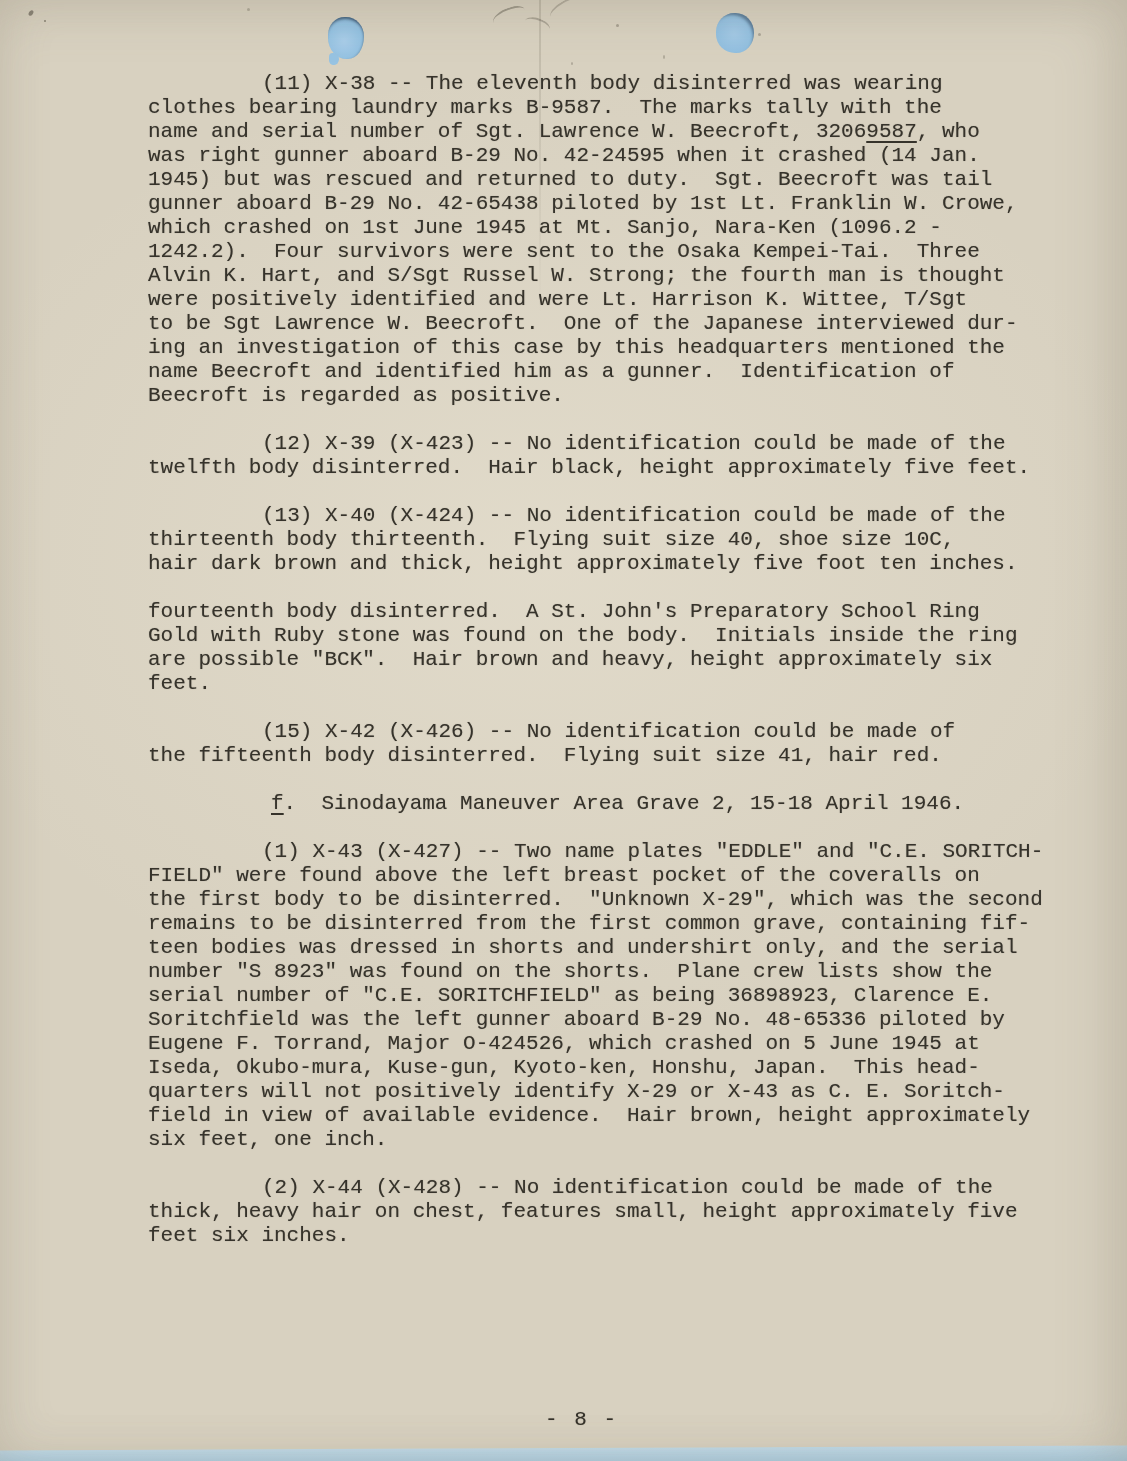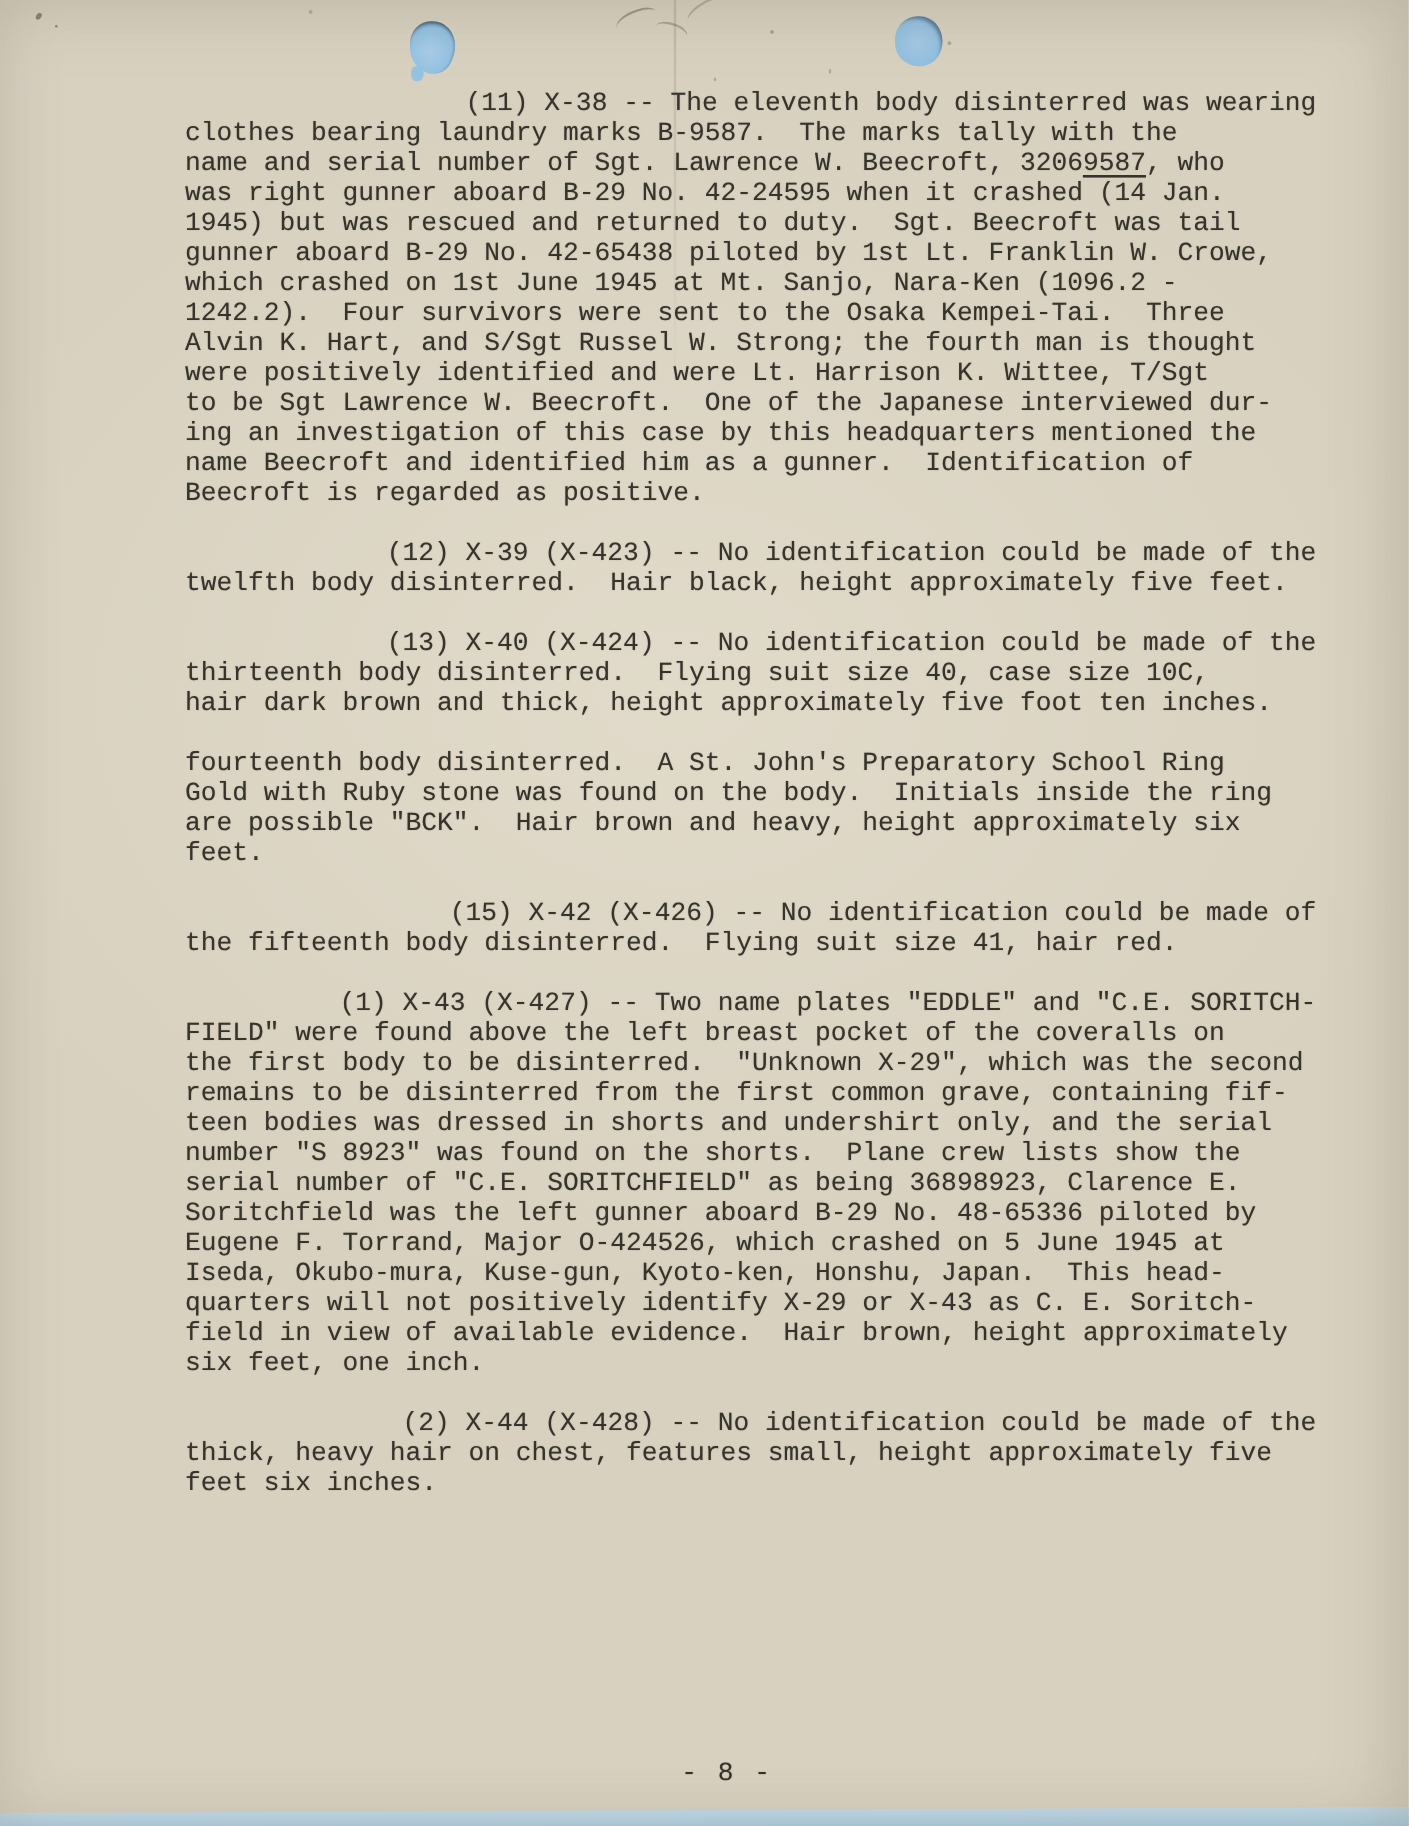--- a/index.html
+++ b/index.html
@@ -25,21 +25,21 @@
     left: 148px;
     top: 72px;
     width: 905px;
     color: #36332b;
     font-size: 21px;
     line-height: 24px;
     text-shadow: 0 0 1px rgba(54,51,44,0.38);
   }
   .para { margin: 0 0 24px 0; }
   .ln { display:block; white-space: pre; min-height:24px; }
-  .fi { padding-left: 114px; text-align: right; }
+  .fi { padding-left: 114px; }
   .fh { padding-left: 123px; }
   .u {
     text-decoration: underline;
     text-decoration-thickness: 2px;
     text-underline-offset: 4px;
   }
   .footer {
     position:absolute;
     left:148px; top:1408px; width:867px;
     text-align:center;
@@ -135,36 +135,39 @@
       <span class="ln">Beecroft is regarded as positive.</span>
     </p>
 
     <p class="para">
       <span class="ln fi">(12) X-39 (X-423) -- No identification could be made of the</span>
       <span class="ln">twelfth body disinterred.  Hair black, height approximately five feet.</span>
     </p>
 
     <p class="para">
       <span class="ln fi">(13) X-40 (X-424) -- No identification could be made of the</span>
-      <span class="ln">thirteenth body disinterred.  Flying suit size 40, case size 10C,</span>
+      <span class="ln">thirteenth body thirteenth.  Flying suit size 40, shoe size 10C,</span>
       <span class="ln">hair dark brown and thick, height approximately five foot ten inches.</span>
     </p>
 
     <p class="para">
       <span class="ln">fourteenth body disinterred.  A St. John's Preparatory School Ring</span>
       <span class="ln">Gold with Ruby stone was found on the body.  Initials inside the ring</span>
       <span class="ln">are possible "BCK".  Hair brown and heavy, height approximately six</span>
       <span class="ln">feet.</span>
     </p>
 
     <p class="para">
       <span class="ln fi">(15) X-42 (X-426) -- No identification could be made of</span>
       <span class="ln">the fifteenth body disinterred.  Flying suit size 41, hair red.</span>
     </p>
 
+    <p class="para">
+      <span class="ln fh"><span class="u">f</span><span>.  Sinodayama Maneuver Area Grave 2, 15-18 April 1946.</span></span>
+    </p>
 
     <p class="para">
       <span class="ln fi">(1) X-43 (X-427) -- Two name plates "EDDLE" and "C.E. SORITCH-</span>
       <span class="ln">FIELD" were found above the left breast pocket of the coveralls on</span>
       <span class="ln">the first body to be disinterred.  "Unknown X-29", which was the second</span>
       <span class="ln">remains to be disinterred from the first common grave, containing fif-</span>
       <span class="ln">teen bodies was dressed in shorts and undershirt only, and the serial</span>
       <span class="ln">number "S 8923" was found on the shorts.  Plane crew lists show the</span>
       <span class="ln">serial number of "C.E. SORITCHFIELD" as being 36898923, Clarence E.</span>
       <span class="ln">Soritchfield was the left gunner aboard B-29 No. 48-65336 piloted by</span>

